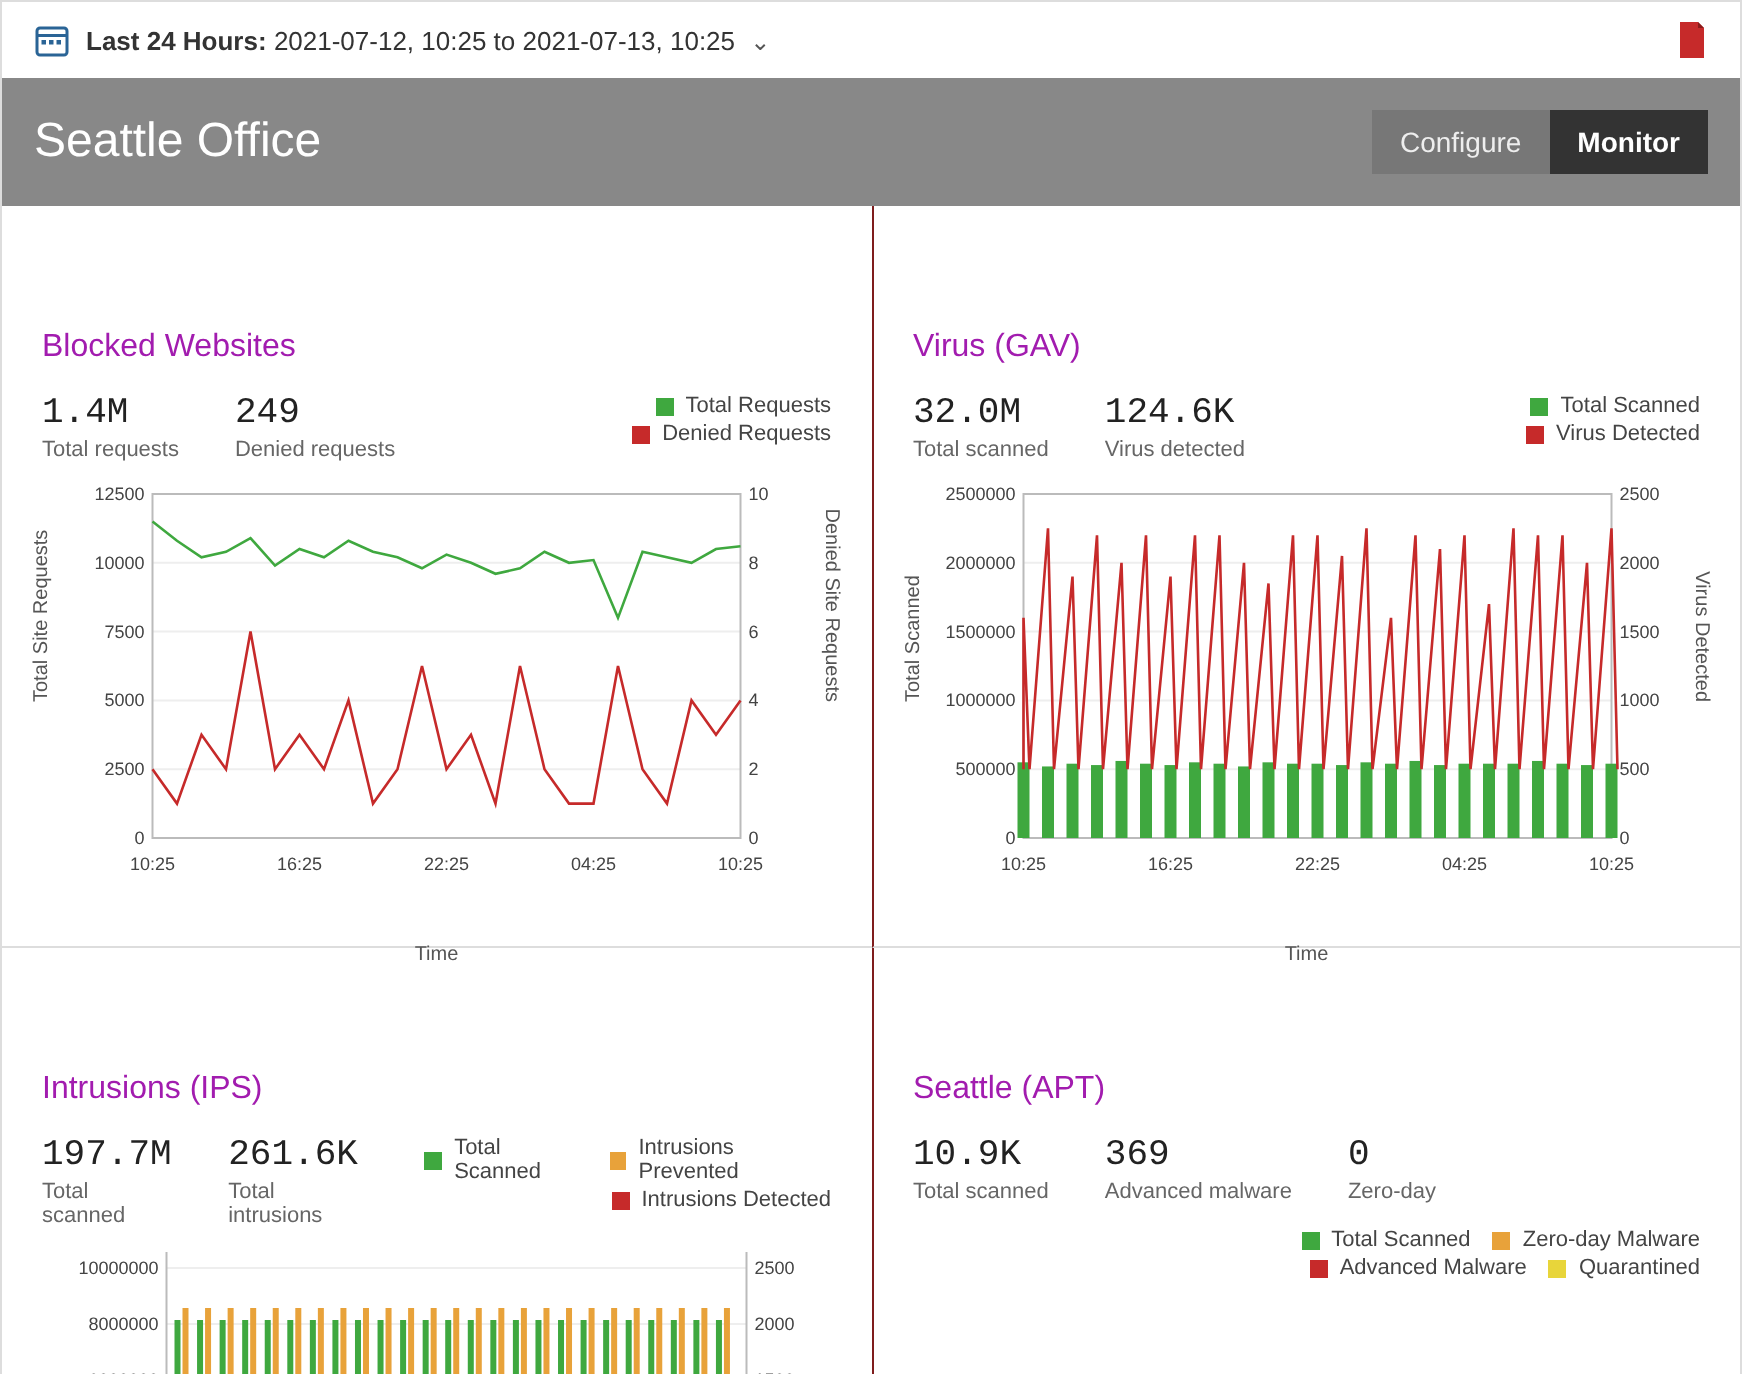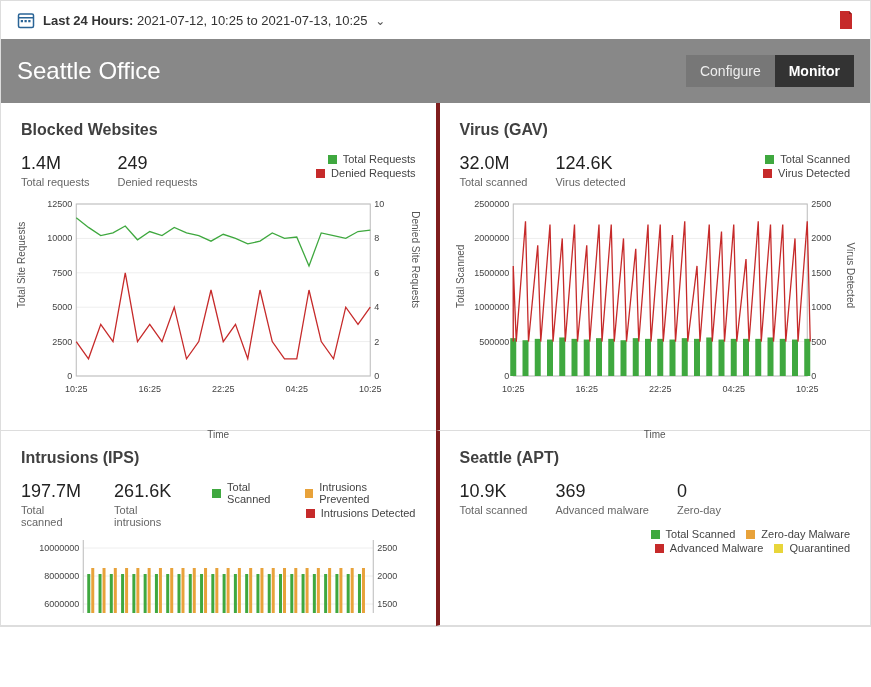--- a/index.html
+++ b/index.html
@@ -13,24 +13,24 @@
   .chev { font-size: 12px; color: #555; margin-left: 4px; cursor: pointer; }
   .pdf-icon { width: 16px; height: 18px; }
   .pdf-icon svg { display: block; }
   .hdr { background: #888; color: #fff; display: flex; align-items: center; justify-content: space-between; padding: 16px 16px; }
   .hdr h1 { font-weight: normal; font-size: 24px; }
   .tabs { display: flex; }
   .tab { padding: 8px 14px; font-size: 14px; color: #eee; background: #777; cursor: pointer; }
   .tab.active { background: #333; color: #fff; font-weight: bold; }
   .grid { display: grid; grid-template-columns: 1fr 1fr; }
   .panel { padding: 18px 20px 12px 20px; border-bottom: 1px solid #ddd; }
-  .panel.left-border { border-left: 4px solid #7f1d1d; }
-  .panel h2 { font-size: 16px; font-weight: bold; color: #404040; margin-bottom: 14px; }
+  .panel.left-border { border-left: 1px solid #7f1d1d; }
+  .panel h2 { font-size: 16px; font-weight: normal; color: #a21caf; margin-bottom: 14px; margin-top: 44px; }
   .statsrow { display: flex; gap: 28px; margin-bottom: 10px; }
-  .stat .big { font-size: 18px; color: #222; }
+  .stat .big { font-size: 18px; color: #222; font-family: Liberation Mono, monospace; }
   .stat .small { font-size: 11px; color: #666; margin-top: 2px; }
   .legend { font-size: 11px; color: #444; margin-left: auto; }
   .legend-row { display: flex; align-items: center; justify-content: flex-end; margin-bottom: 2px; gap:4px;}
   .swatch { display: inline-block; width: 9px; height: 9px; margin-right: 2px; }
   .sw-green { background: #3fa83f; }
   .sw-red { background: #c62a2a; }
   .sw-orange { background: #e8a23a; }
   .sw-yellow { background: #e8d53a; }
   .chartbox { position: relative; height: 220px; margin-top: 6px; }
   .chartbox.short { height: 75px; }

